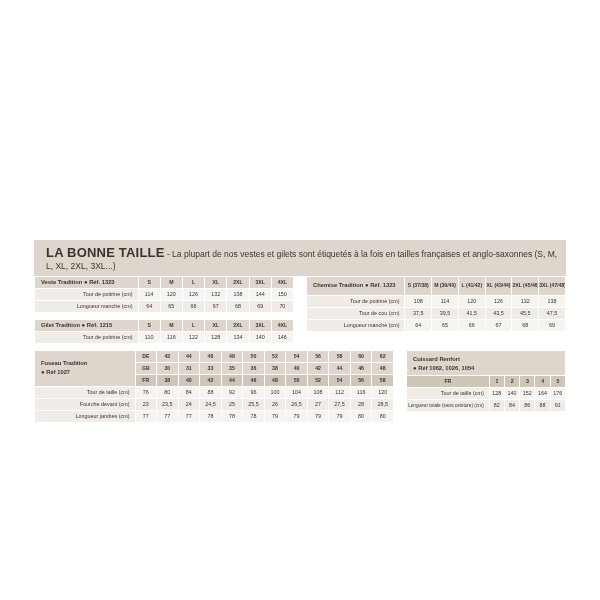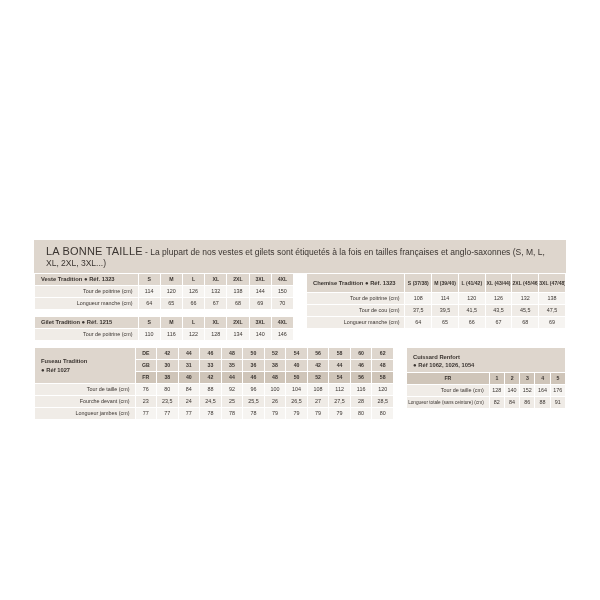--- a/index.html
+++ b/index.html
@@ -21,22 +21,22 @@
     width: 532px;
   }
   .title-bar {
     background: #ded6cd;
     padding: 5px 8px 5px 12px;
     font-size: 8.5px;
     color: #3a3430;
     line-height: 1.2;
   }
   .title-bar .strong {
-    font-weight: normal;
-    font-size: 11px;
+    font-weight: bold;
+    font-size: 13px;
     letter-spacing: 0.2px;
     text-align: center;
   }
   .columns {
     display: flex;
     gap: 0;
     align-items: flex-start;
   }
   .col-left {
     width: 266px;

